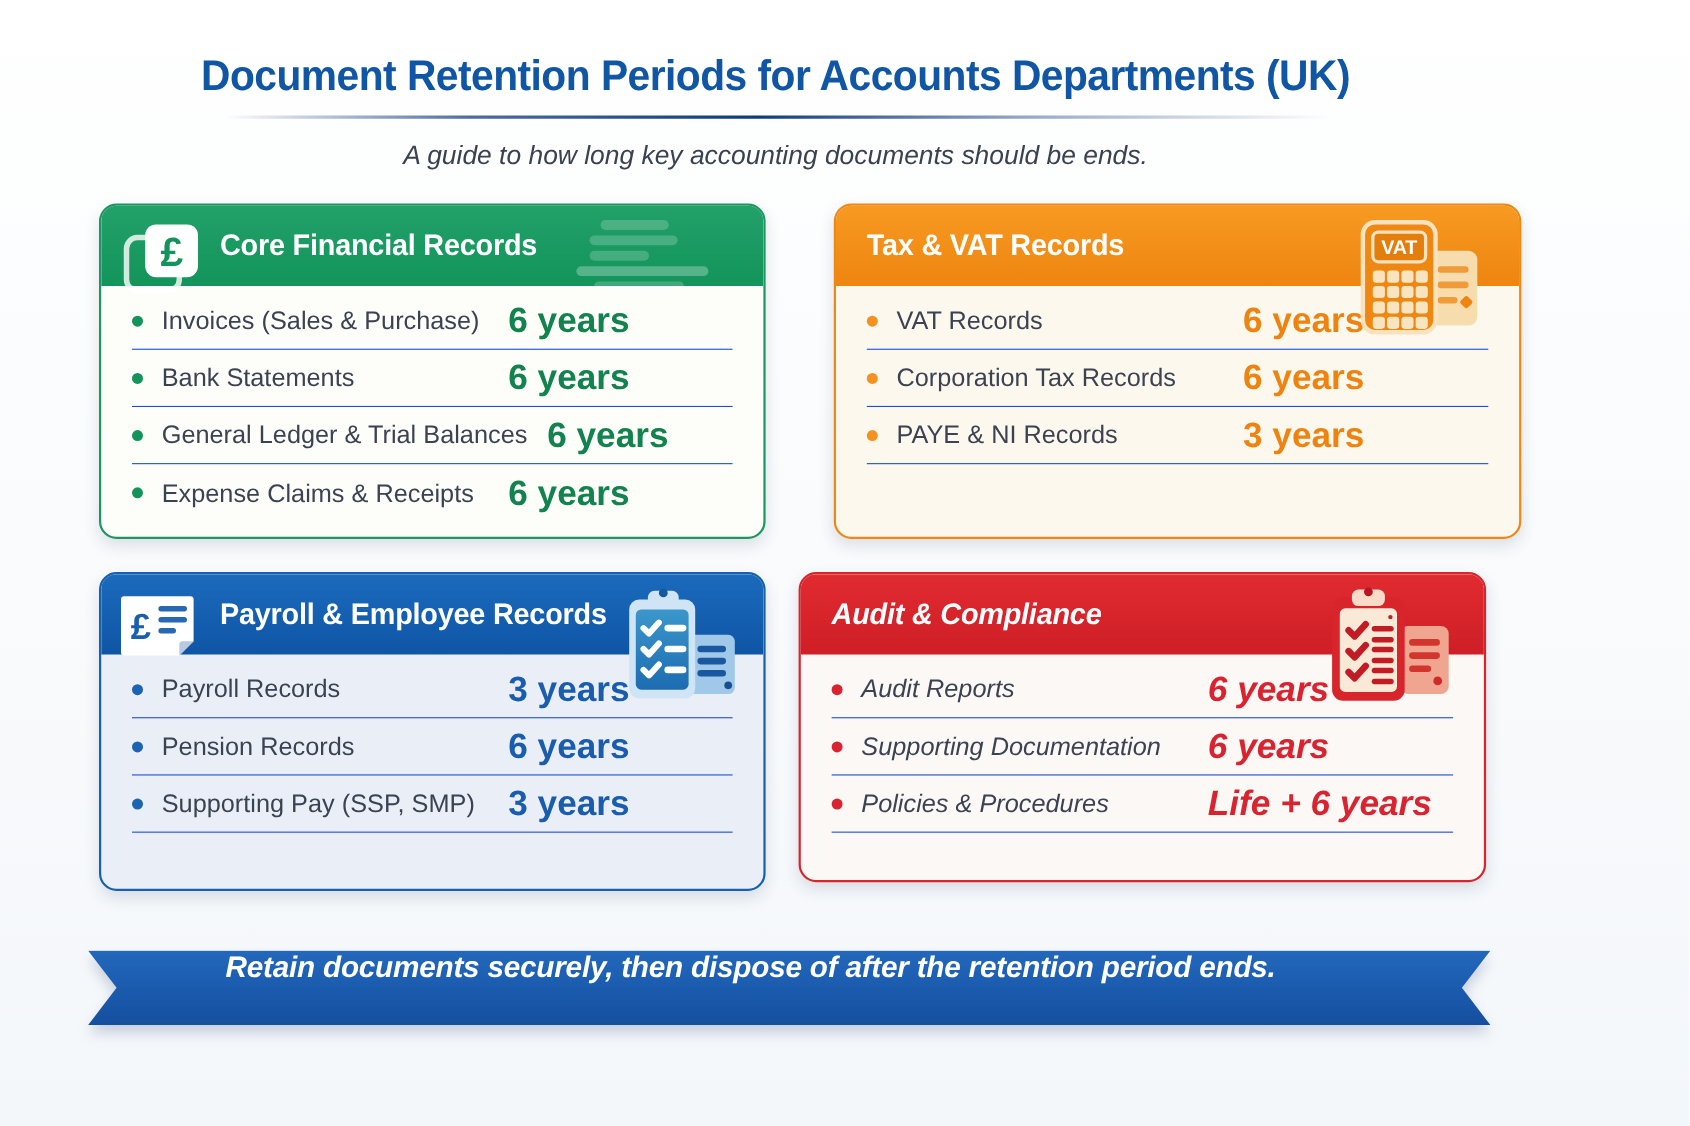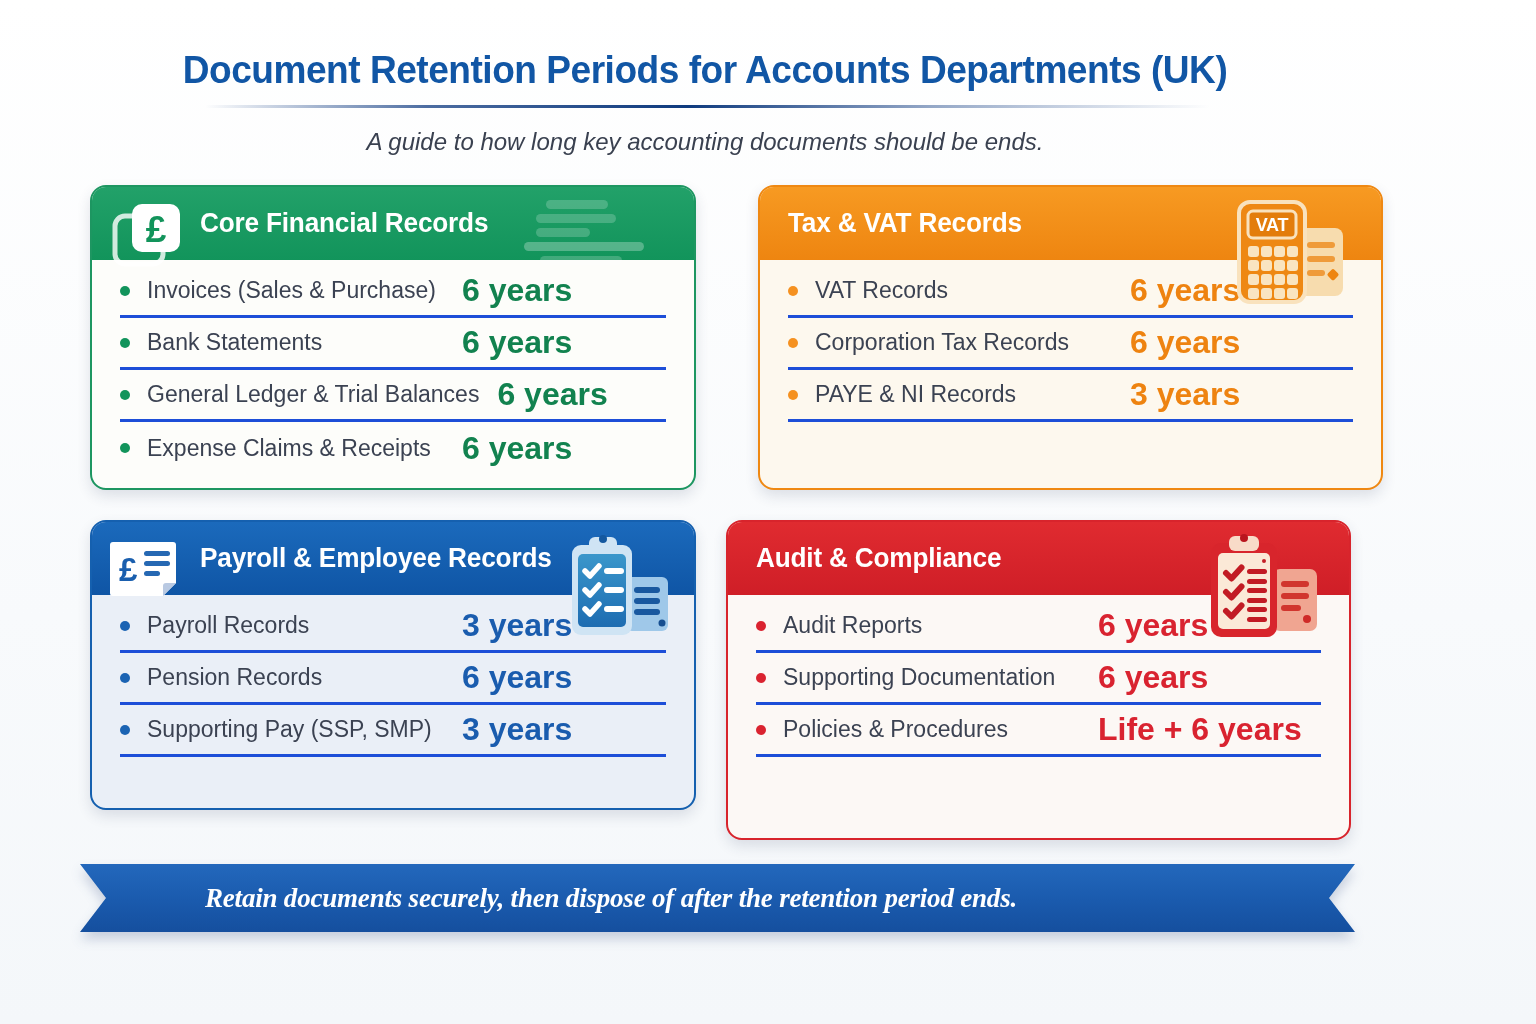--- a/index.html
+++ b/index.html
@@ -34,31 +34,31 @@
   .card {
     position:absolute; border-radius:16px; overflow:hidden;
     box-shadow:0 6px 14px rgba(40,60,95,0.14);
   }
   .card-header {
     position:relative; height:73px; display:flex; align-items:center;
     color:#ffffff; font-weight:bold; font-size:27px; letter-spacing:-0.2px;
   }
   .card-header .header-title { position:relative; z-index:1; transform:scaleX(0.97); transform-origin:0 50%; }
   .card-body { position:relative; padding:6px 28px 0 28px; }
-  .row { display:flex; align-items:center; height:52px; border-bottom:3px solid #1d4ed8; }
+  .row { display:flex; align-items:center; height:52px; border-bottom:1px solid #1d4ed8; }
   .row.last-no-border, .no-divider-last .row:last-child { border-bottom:none; }
   .bullet { width:10px; height:10px; border-radius:50%; margin-right:17px; flex:0 0 auto; }
   .row-label { font-size:23px; color:#3b4252; white-space:nowrap; min-width:315px; padding-right:18px; }
   .row-value { font-size:32px; font-weight:bold; white-space:nowrap; }
 
   
   .card.theme-green  { left:90px;  top:185px; width:606px; height:305px; border:2px solid #1d9661; background:#fdfdfa; }
   .card.theme-orange { left:726px; top:185px; width:625px; height:305px; border:2px solid #ef8812; background:#fdf8ee;margin-left:32px; }
   .card.theme-blue   { left:90px;  top:520px; width:606px; height:290px; border:2px solid #1560af; background:#eaeff7; }
-  .card.theme-red    { left:726px; top:520px; width:625px; height:320px; border:2px solid #d8242c; background:#fcf8f5; }
+  .card.theme-red    { left:726px; top:520px; width:625px; height:282px; border:2px solid #d8242c; background:#fcf8f5;font-style:italic; }
 
   .theme-green  .card-header { background:linear-gradient(180deg,#22a169 0%, #12945b 100%); padding-left:108px; }
   .theme-orange .card-header { background:linear-gradient(180deg,#f79a22 0%, #ee8510 100%); padding-left:28px; }
   .theme-blue   .card-header { background:linear-gradient(180deg,#1b6abc 0%, #0f55a5 100%); padding-left:108px; }
   .theme-red    .card-header { background:linear-gradient(180deg,#e02b30 0%, #cf1e27 100%); padding-left:28px; }
 
   .theme-green  .bullet { background:#12945b; }
   .theme-orange .bullet { background:#f59120; }
   .theme-blue   .bullet { background:#1b63b3; }
   .theme-red    .bullet { background:#da2330; }
@@ -78,21 +78,21 @@
   .icon-clipboard-blue { right:14px; top:9px; width:116px; height:116px; }
   .icon-clipboard-red { right:24px; top:9px; width:120px; height:116px; }
 
   
   .ribbon-wrap { position:absolute; left:80px; top:864px; width:1275px; height:68px;
     filter:drop-shadow(0 7px 6px rgba(30,60,120,0.22)); }
   .ribbon {
     width:100%; height:100%;
     background:linear-gradient(180deg,#2368bc 0%, #1a5aad 55%, #154f9e 100%);
     clip-path:polygon(0 0, 100% 0, calc(100% - 26px) 50%, 100% 100%, 0 100%, 26px 50%);
-    display:flex; align-items:center; padding-left:125px;font-family:Liberation Serif, serif;
+    display:flex; align-items:flex-start; padding-left:125px;
   }
   .ribbon-text { color:#ffffff; font-size:27px; font-weight:bold; font-style:italic; letter-spacing:-0.2px; }
 </style>
 </head>
 <body>
 
 <div class="canvas">
 
   <div class="page-title">Document Retention Periods for Accounts Departments (UK)</div>
   <div class="title-divider"></div>

